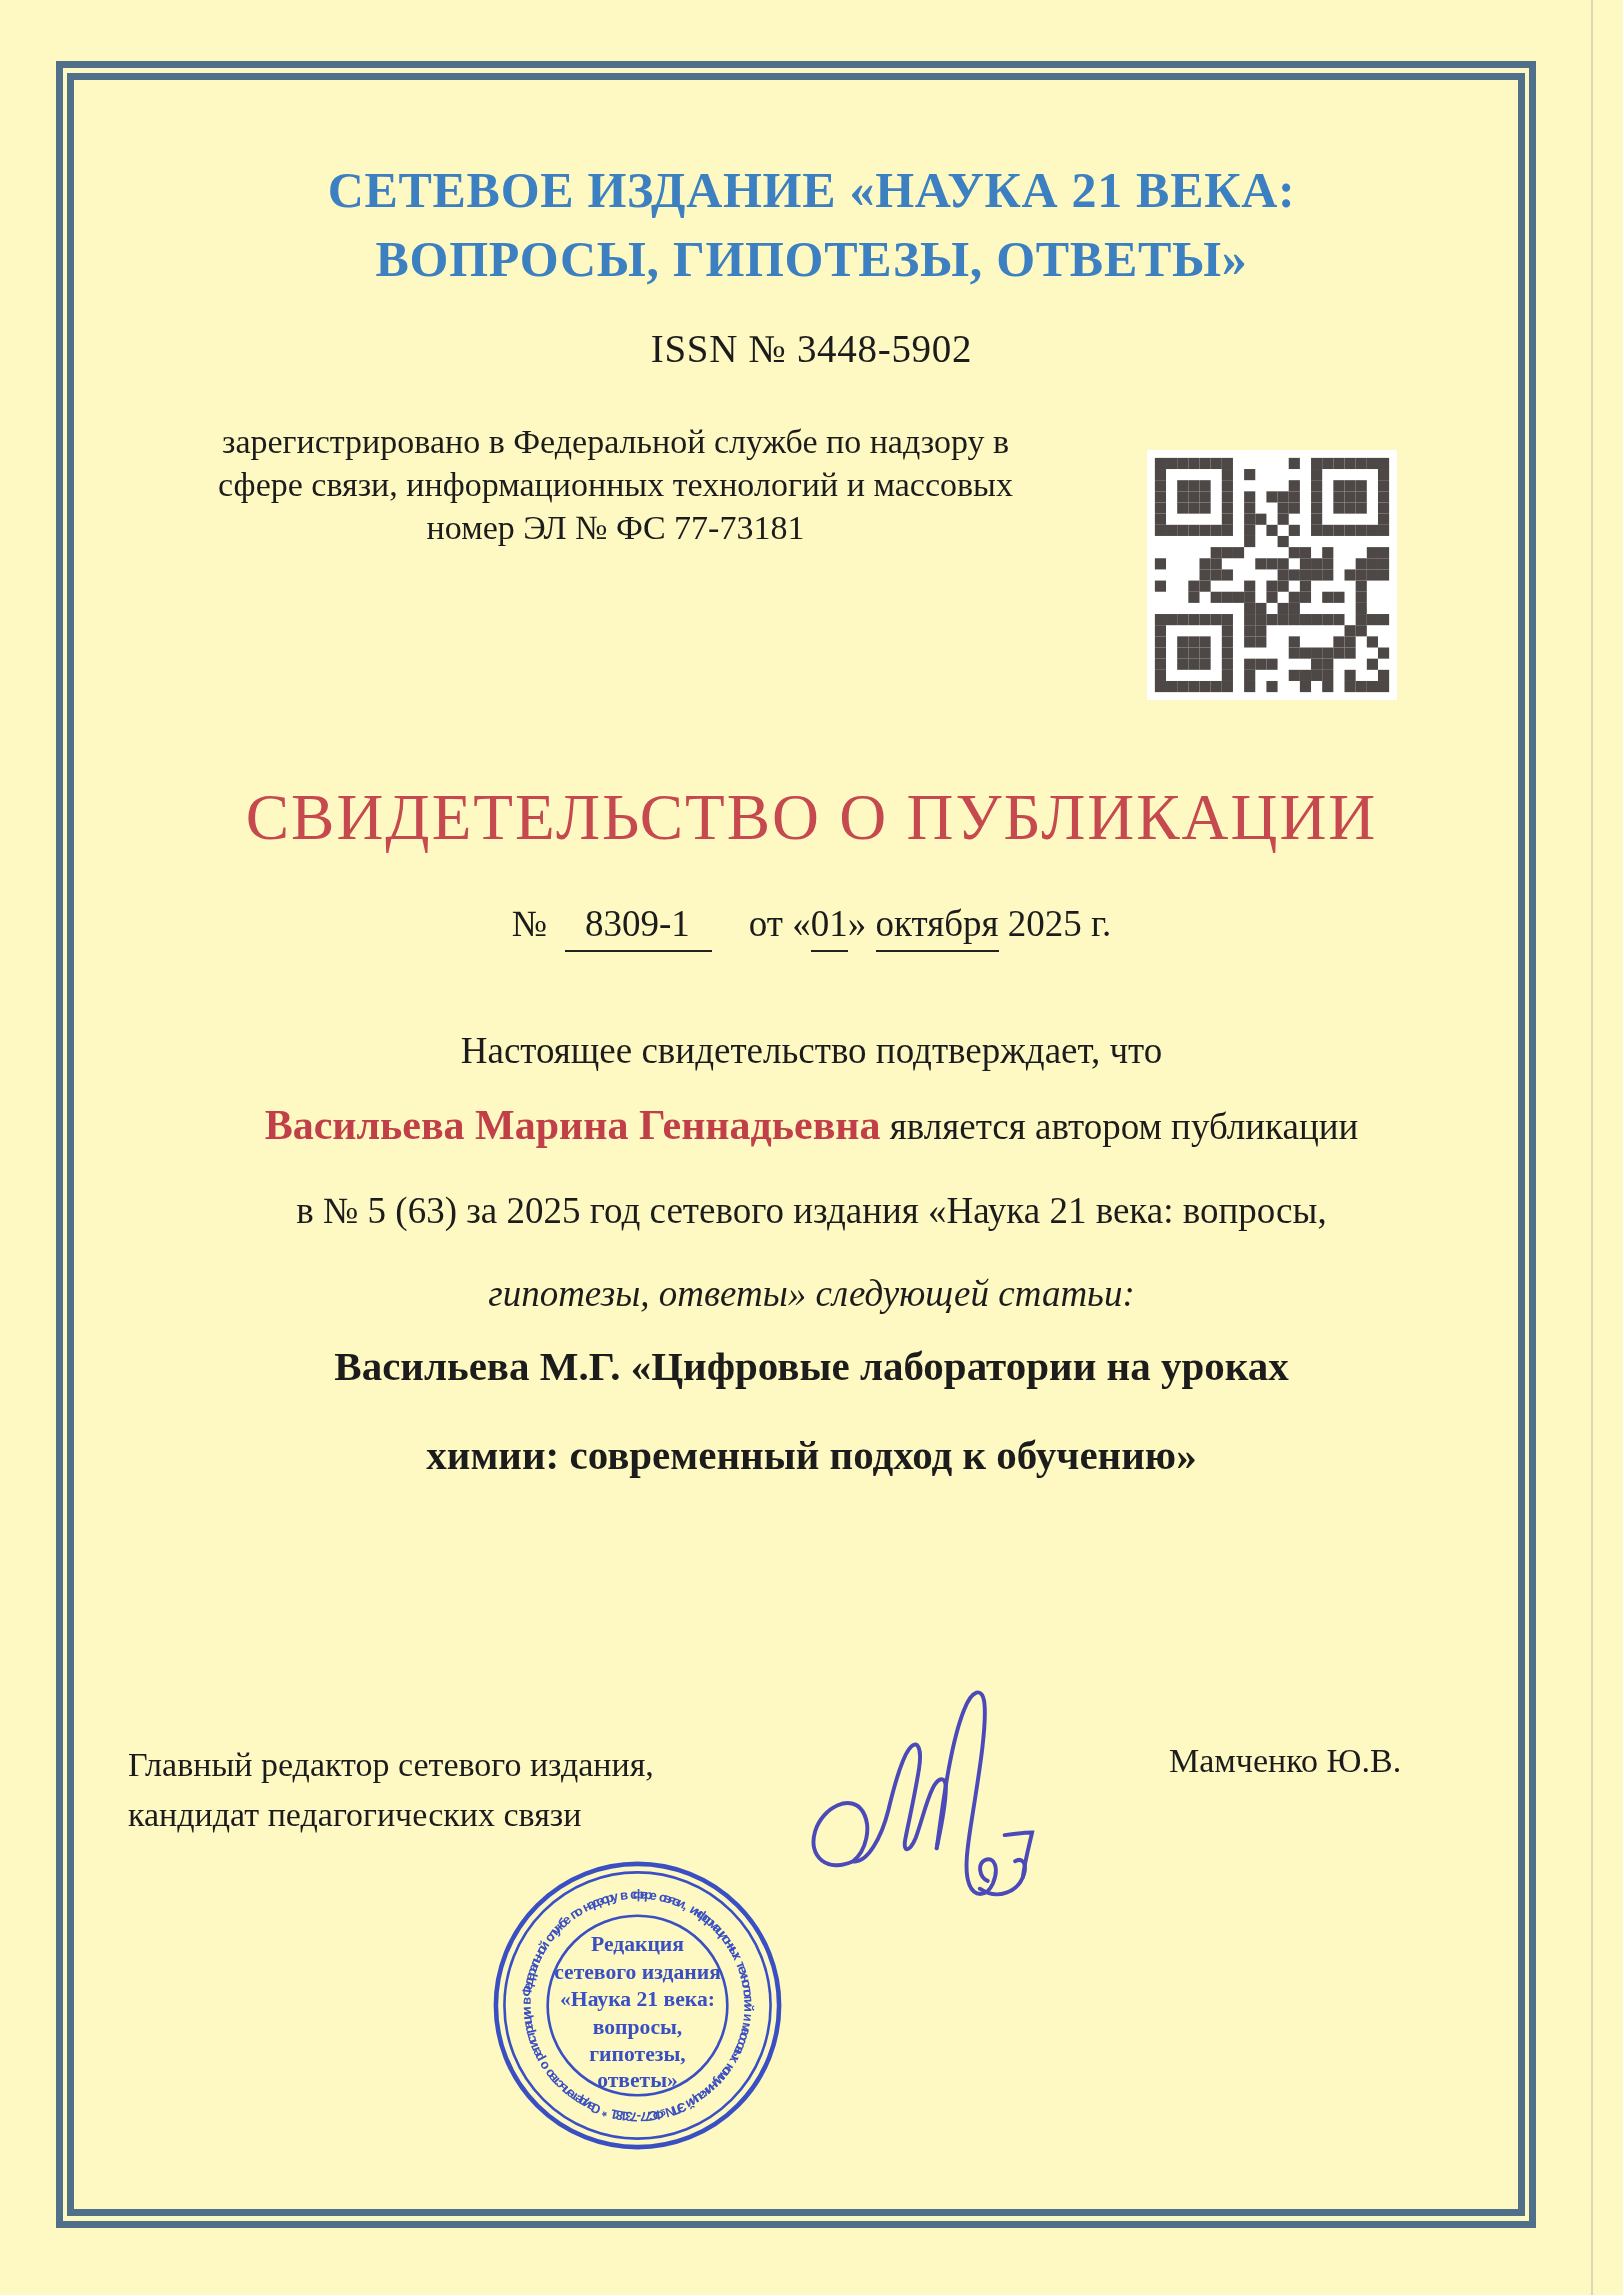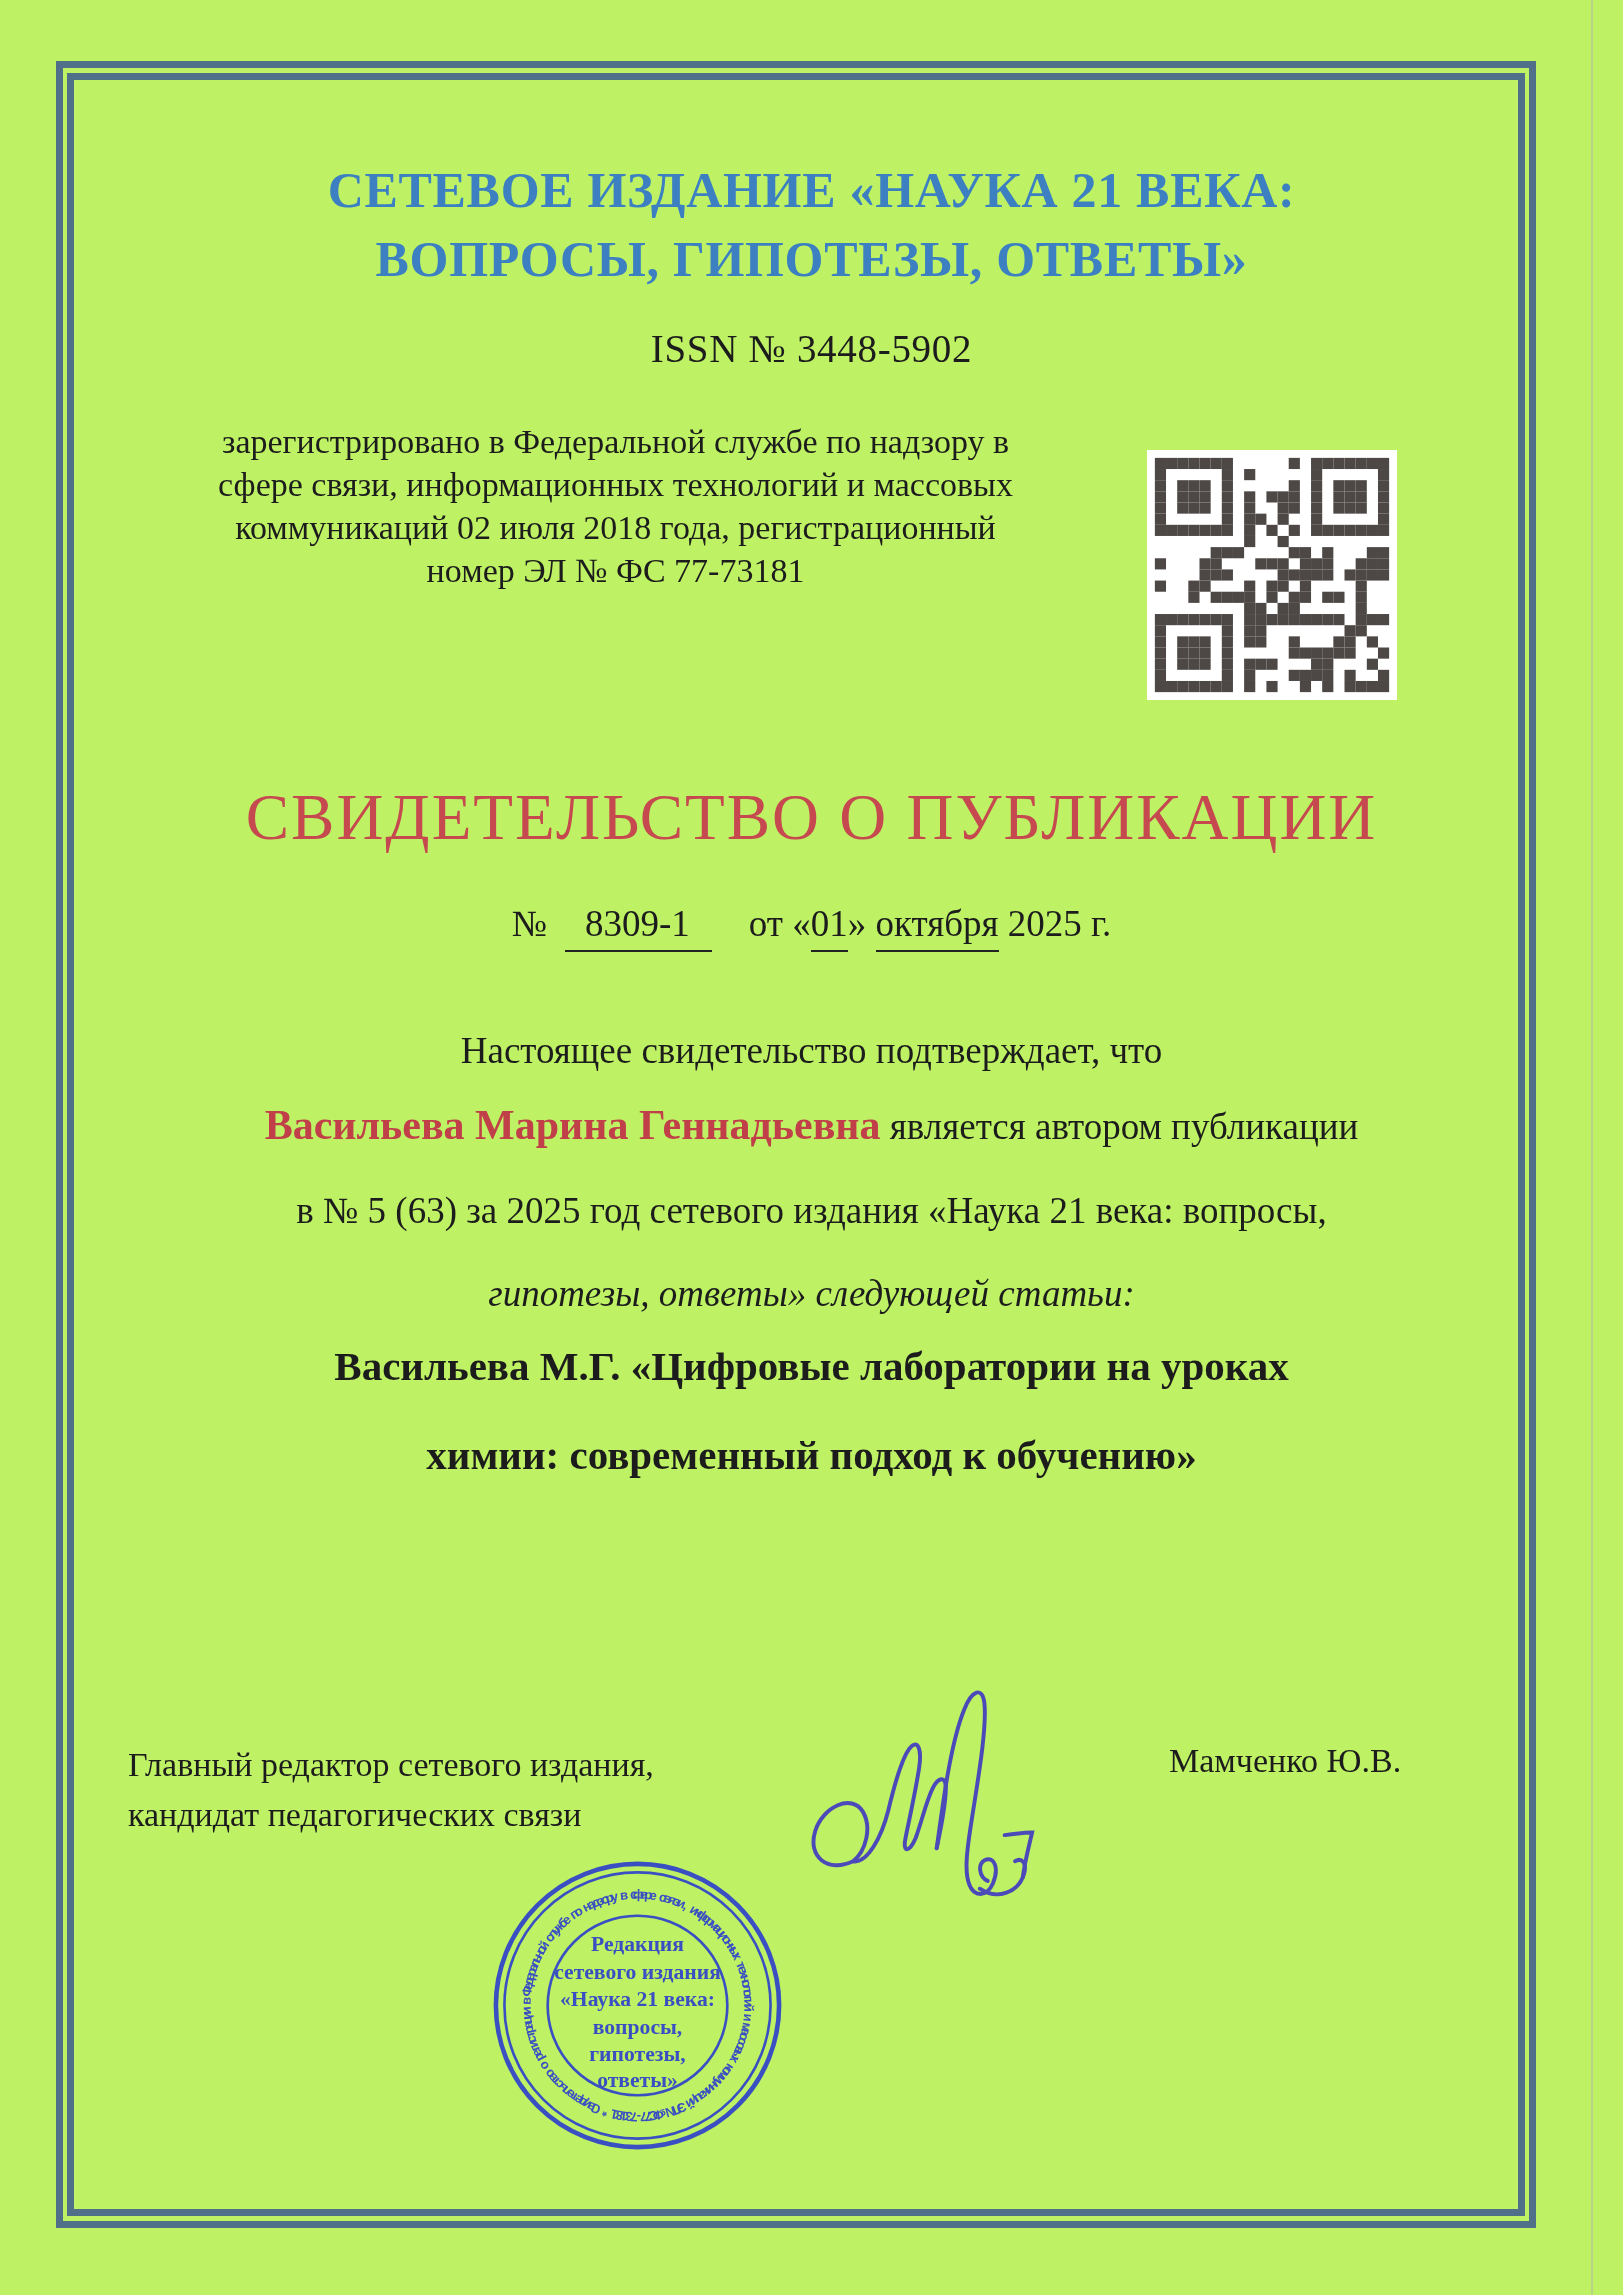--- a/index.html
+++ b/index.html
@@ -10,21 +10,21 @@
     --stamp-blue:#3a50c2;
     --signature-blue:#4b4ab8;
     --qr-dark:#4d4845;
     --ink:#1c1c1c;
   }
   html,body{margin:0;padding:0;}
   body{background:#e8e8e6;}
   .page{
     position:relative;
     width:1623px;height:2295px;
-    background:#bef264;
+    background:#fef9c3;
     overflow:hidden;
     font-family:"Liberation Serif","DejaVu Serif",serif;
     color:var(--ink);
   }
   .frame-outer{
     position:absolute;left:56px;top:61px;right:87px;bottom:67px;
     border:7.9px solid var(--border);box-sizing:border-box;
   }
   .frame-inner{
     position:absolute;left:67px;top:73px;right:98px;bottom:79px;
@@ -94,21 +94,20 @@
   <div class="abs journal-title">
     <div>СЕТЕВОЕ ИЗДАНИЕ «НАУКА 21 ВЕКА:</div>
     <div>ВОПРОСЫ, ГИПОТЕЗЫ, ОТВЕТЫ»</div>
   </div>
 
   <div class="abs issn">ISSN № 3448-5902</div>
 
   <div class="reg-block">
     <div>зарегистрировано в Федеральной службе по надзору в</div>
     <div>сфере связи, информационных технологий и массовых</div>
-    <div>коммуникаций 02 июля 2018 года, регистрационный</div>
     <div>номер ЭЛ № ФС 77-73181</div>
   </div>
 
   <div class="qr-wrap" id="qr"><svg viewBox="0 0 381 381" width="250" height="250">
         <g fill="var(--qr-dark)">
           <rect x="12" y="12" width="17" height="17"></rect>
           <rect x="29" y="12" width="17" height="17"></rect>
           <rect x="46" y="12" width="17" height="17"></rect>
           <rect x="63" y="12" width="17" height="17"></rect>
           <rect x="80" y="12" width="17" height="17"></rect>

